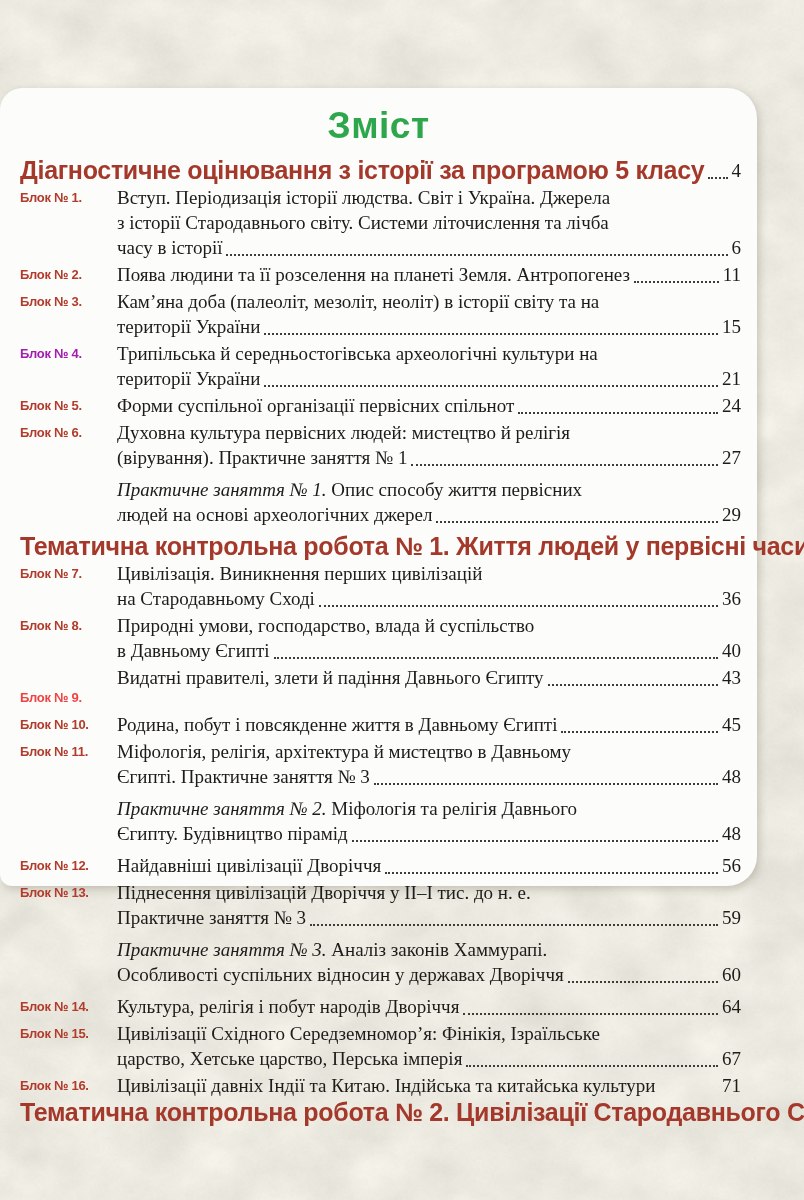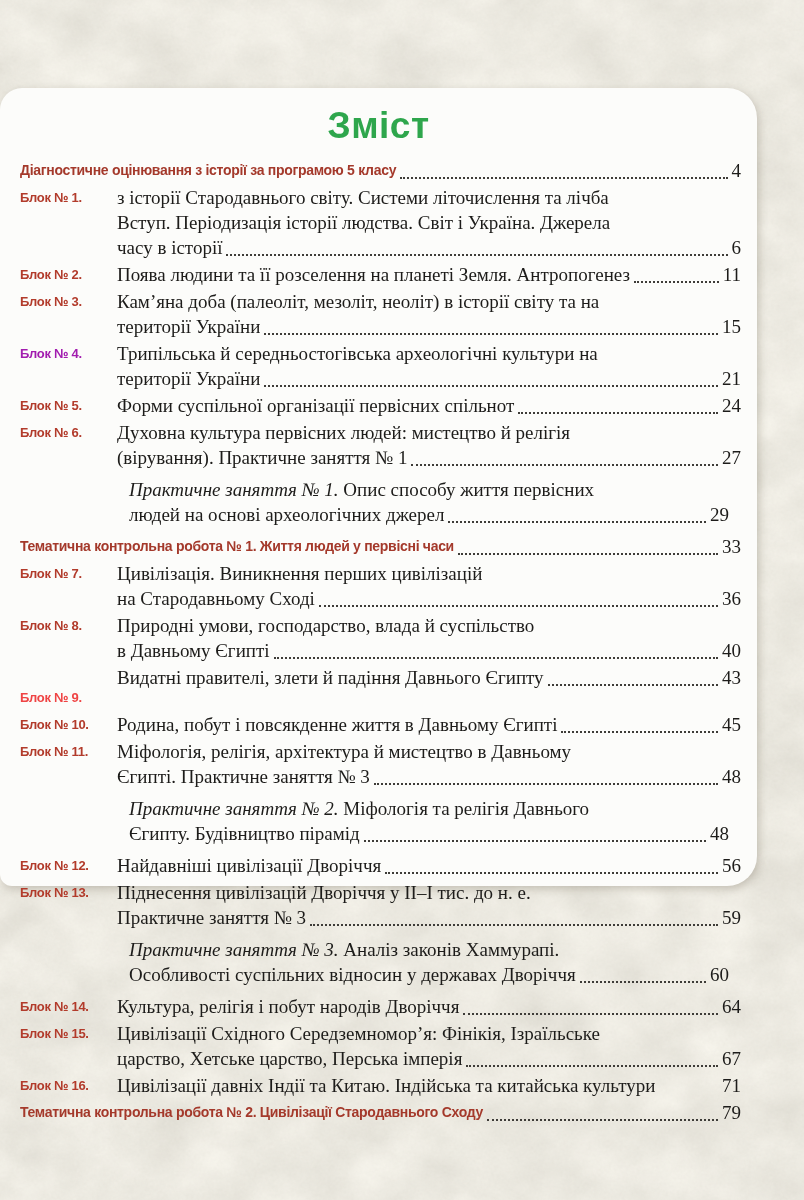--- a/index.html
+++ b/index.html
@@ -15,42 +15,42 @@
     border-radius:22px 30px 30px 12px;
     box-shadow:2px 3px 9px rgba(90,80,60,.28);
   }
   .title{
     margin:17px 0 11px;text-align:center;
     font-family:"Liberation Sans",sans-serif;font-weight:bold;font-size:37px;
     letter-spacing:.5px;
   }
   .toc{padding:0 16px 0 20px;}
   .entry{margin:2px 0;}
-  .entry.practical{margin:7px 12px;}
+  .entry.practical{margin:7px 0;}
   .block-row{display:flex;align-items:flex-start;}
   .block-label{
     flex:0 0 97px;width:97px;
     font-family:"Liberation Sans",sans-serif;font-weight:bold;font-size:13px;line-height:25px;
     letter-spacing:-.3px;
   }
   .content{flex:1 1 auto;min-width:0;font-size:19px;line-height:25px;color:#1d1c1a;}
   .tline{display:flex;align-items:flex-end;}
   .tline .txt{white-space:nowrap;}
   .leader{
     flex:1 1 auto;min-width:6px;height:0;
     border-bottom:2px dotted #3e3c38;
     margin:0 3px 4px 4px;
   }
   .leader.noleader{border-bottom:none;}
   .pagenum{
     font-family:"Liberation Serif",serif;font-size:19px;line-height:25px;color:#1d1c1a;
     padding-left:1px;white-space:nowrap;
   }
   .section-txt{
-    font-family:"Liberation Sans",sans-serif;font-weight:bold;font-size:14px;line-height:25px;
+    font-family:"Liberation Sans",sans-serif;font-weight:bold;font-size:25px;line-height:25px;
     letter-spacing:-.3px;white-space:nowrap;
   }
   .content i{font-style:italic;}
 </style>
 </head>
 <body>
 
 <svg class="bg-texture" width="804" height="1200" xmlns="http://www.w3.org/2000/svg">
   <defs>
     <filter id="paper" x="0" y="0" width="100%" height="100%">
@@ -80,22 +80,22 @@
         <div class="tline">
           <span class="section-txt txt" style="color: rgb(164, 57, 43);">Діагностичне оцінювання з історії за програмою 5 класу</span>
           <span class="leader"></span>
           <span class="pagenum">4</span>
         </div>
       </div>
       <div class="entry block">
         <div class="block-row">
           <div class="block-label" style="color: rgb(178, 59, 43);">Блок № 1.</div>
           <div class="content">
+            <div class="line"><span class="txt">Вступ. Періодизація історії людства. Світ і Україна. Джерела</span></div>
             <div class="line"><span class="txt">з історії Стародавнього світу. Системи літочислення та лічба</span></div>
-            <div class="line"><span class="txt">Вступ. Періодизація історії людства. Світ і Україна. Джерела</span></div>
             <div class="tline">
               <span class="txt">часу в історії</span>
               <span class="leader"></span>
               <span class="pagenum">6</span>
             </div>
           </div>
         </div>
       </div>
       <div class="entry block">
         <div class="block-row">

